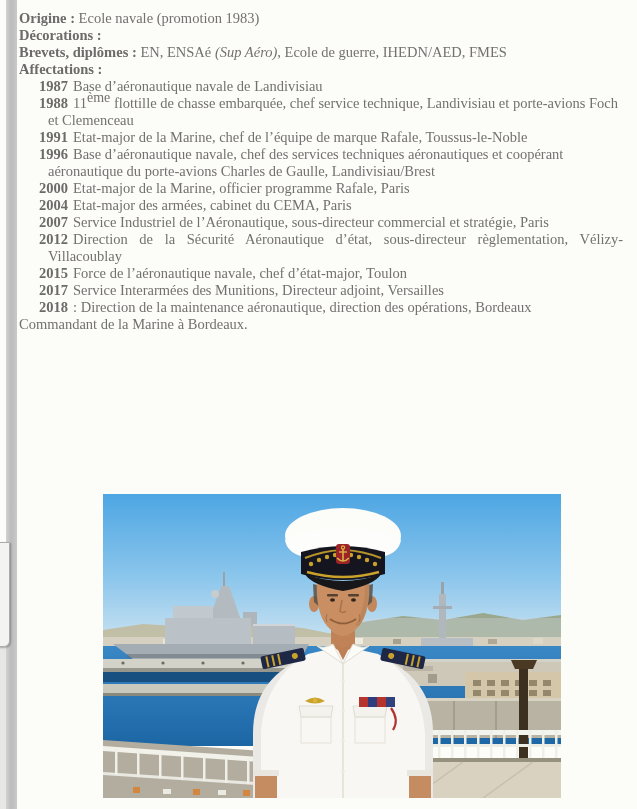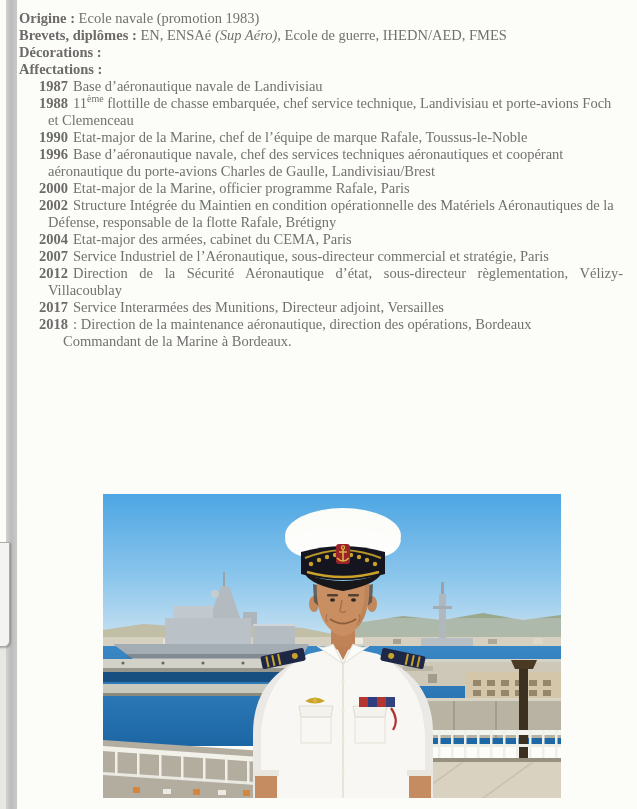--- a/index.html
+++ b/index.html
@@ -34,55 +34,55 @@
   b, .bold { font-weight:bold; color:#6d6b69;text-align:center; }
   .ital { font-style:italic; }
   ul.decorations {
     margin:4px 0 13px 0; padding-left:51px; list-style:disc;
   }
   ul.decorations li { margin:6px 0; }
   .aff-list { margin-left:4px; width:600px; }
   .entry { padding-left:25px; text-indent:-25px; }
   .entry.justify { text-align:justify; }
   .entry .year { margin-right:5px;margin-left:16px; }
-  .entry sup { font-size:10px; line-height:0; vertical-align:super; }
-  .closing { margin-top:0;margin-left:44px; }
+  .entry sup { font-size:14px; line-height:0; vertical-align:super; }
+  .closing { margin-top:0; }
   .photo {
     position:absolute; left:103px; top:494px; width:458px; height:304px;
     display:block;
   }
 </style>
 </head>
 <body>
 
 <div class="scrollbar"></div>
 <div class="left-lower-strip"></div>
 <div class="left-box"></div>
 
 <div class="content">
 
   <div><b>Origine :</b> <span>Ecole navale (promotion 1983)</span></div>
 
+  <div><b>Décorations :</b></div>
+
   <div><b>Brevets, diplômes :</b> <span>EN, ENSAé </span><span class="ital">(Sup Aéro)</span><span>, Ecole de guerre, IHEDN/AED, FMES</span></div>
-
-  <div><b>Décorations :</b></div>
 
 
   <div><b>Affectations :</b></div>
 
   <div class="aff-list">
       <div class="entry"><b class="year">1987</b><span></span><sup></sup><span>Base d’aéronautique navale de Landivisiau</span></div>
       <div class="entry"><b class="year">1988</b><span>11</span><sup>ème</sup><span> flottille de chasse embarquée, chef service technique, Landivisiau et porte-avions Foch et Clemenceau</span></div>
-      <div class="entry"><b class="year">1990</b><span></span><sup></sup><span>Etat-major de la Marine, chef de l’équipe de marque Rafale, Toussus-le-Noble</span></div>
+      <div class="entry"><b class="year">1991</b><span></span><sup></sup><span>Etat-major de la Marine, chef de l’équipe de marque Rafale, Toussus-le-Noble</span></div>
       <div class="entry"><b class="year">1996</b><span></span><sup></sup><span>Base d’aéronautique navale, chef des services techniques aéronautiques et coopérant aéronautique du porte-avions Charles de Gaulle, Landivisiau/Brest</span></div>
       <div class="entry"><b class="year">2000</b><span></span><sup></sup><span>Etat-major de la Marine, officier programme Rafale, Paris</span></div>
-      <div class="entry"><b class="year">2002</b><span></span><sup></sup><span>Structure Intégrée du Maintien en condition opérationnelle des Matériels Aéronautiques de la Défense, responsable de la flotte Rafale, Brétigny</span></div>
       <div class="entry"><b class="year">2004</b><span></span><sup></sup><span>Etat-major des armées, cabinet du CEMA, Paris</span></div>
       <div class="entry"><b class="year">2007</b><span></span><sup></sup><span>Service Industriel de l’Aéronautique, sous-directeur commercial et stratégie, Paris</span></div>
       <div class="entry justify"><b class="year">2012</b><span></span><sup></sup><span>Direction de la Sécurité Aéronautique d’état, sous-directeur règlementation, Vélizy-Villacoublay</span></div>
+      <div class="entry"><b class="year">2015</b><span></span><sup></sup><span>Force de l’aéronautique navale, chef d’état-major, Toulon</span></div>
       <div class="entry"><b class="year">2017</b><span></span><sup></sup><span>Service Interarmées des Munitions, Directeur adjoint, Versailles</span></div>
       <div class="entry"><b class="year">2018</b><span></span><sup></sup><span>: Direction de la maintenance aéronautique, direction des opérations, Bordeaux</span></div>
     </div>
 
   <p class="closing">Commandant de la Marine à Bordeaux.</p>
 </div>
 
 <svg class="photo" viewBox="0 0 458 304" xmlns="http://www.w3.org/2000/svg">
   <defs>
     <linearGradient id="sky" x1="0" y1="0" x2="0" y2="1">

